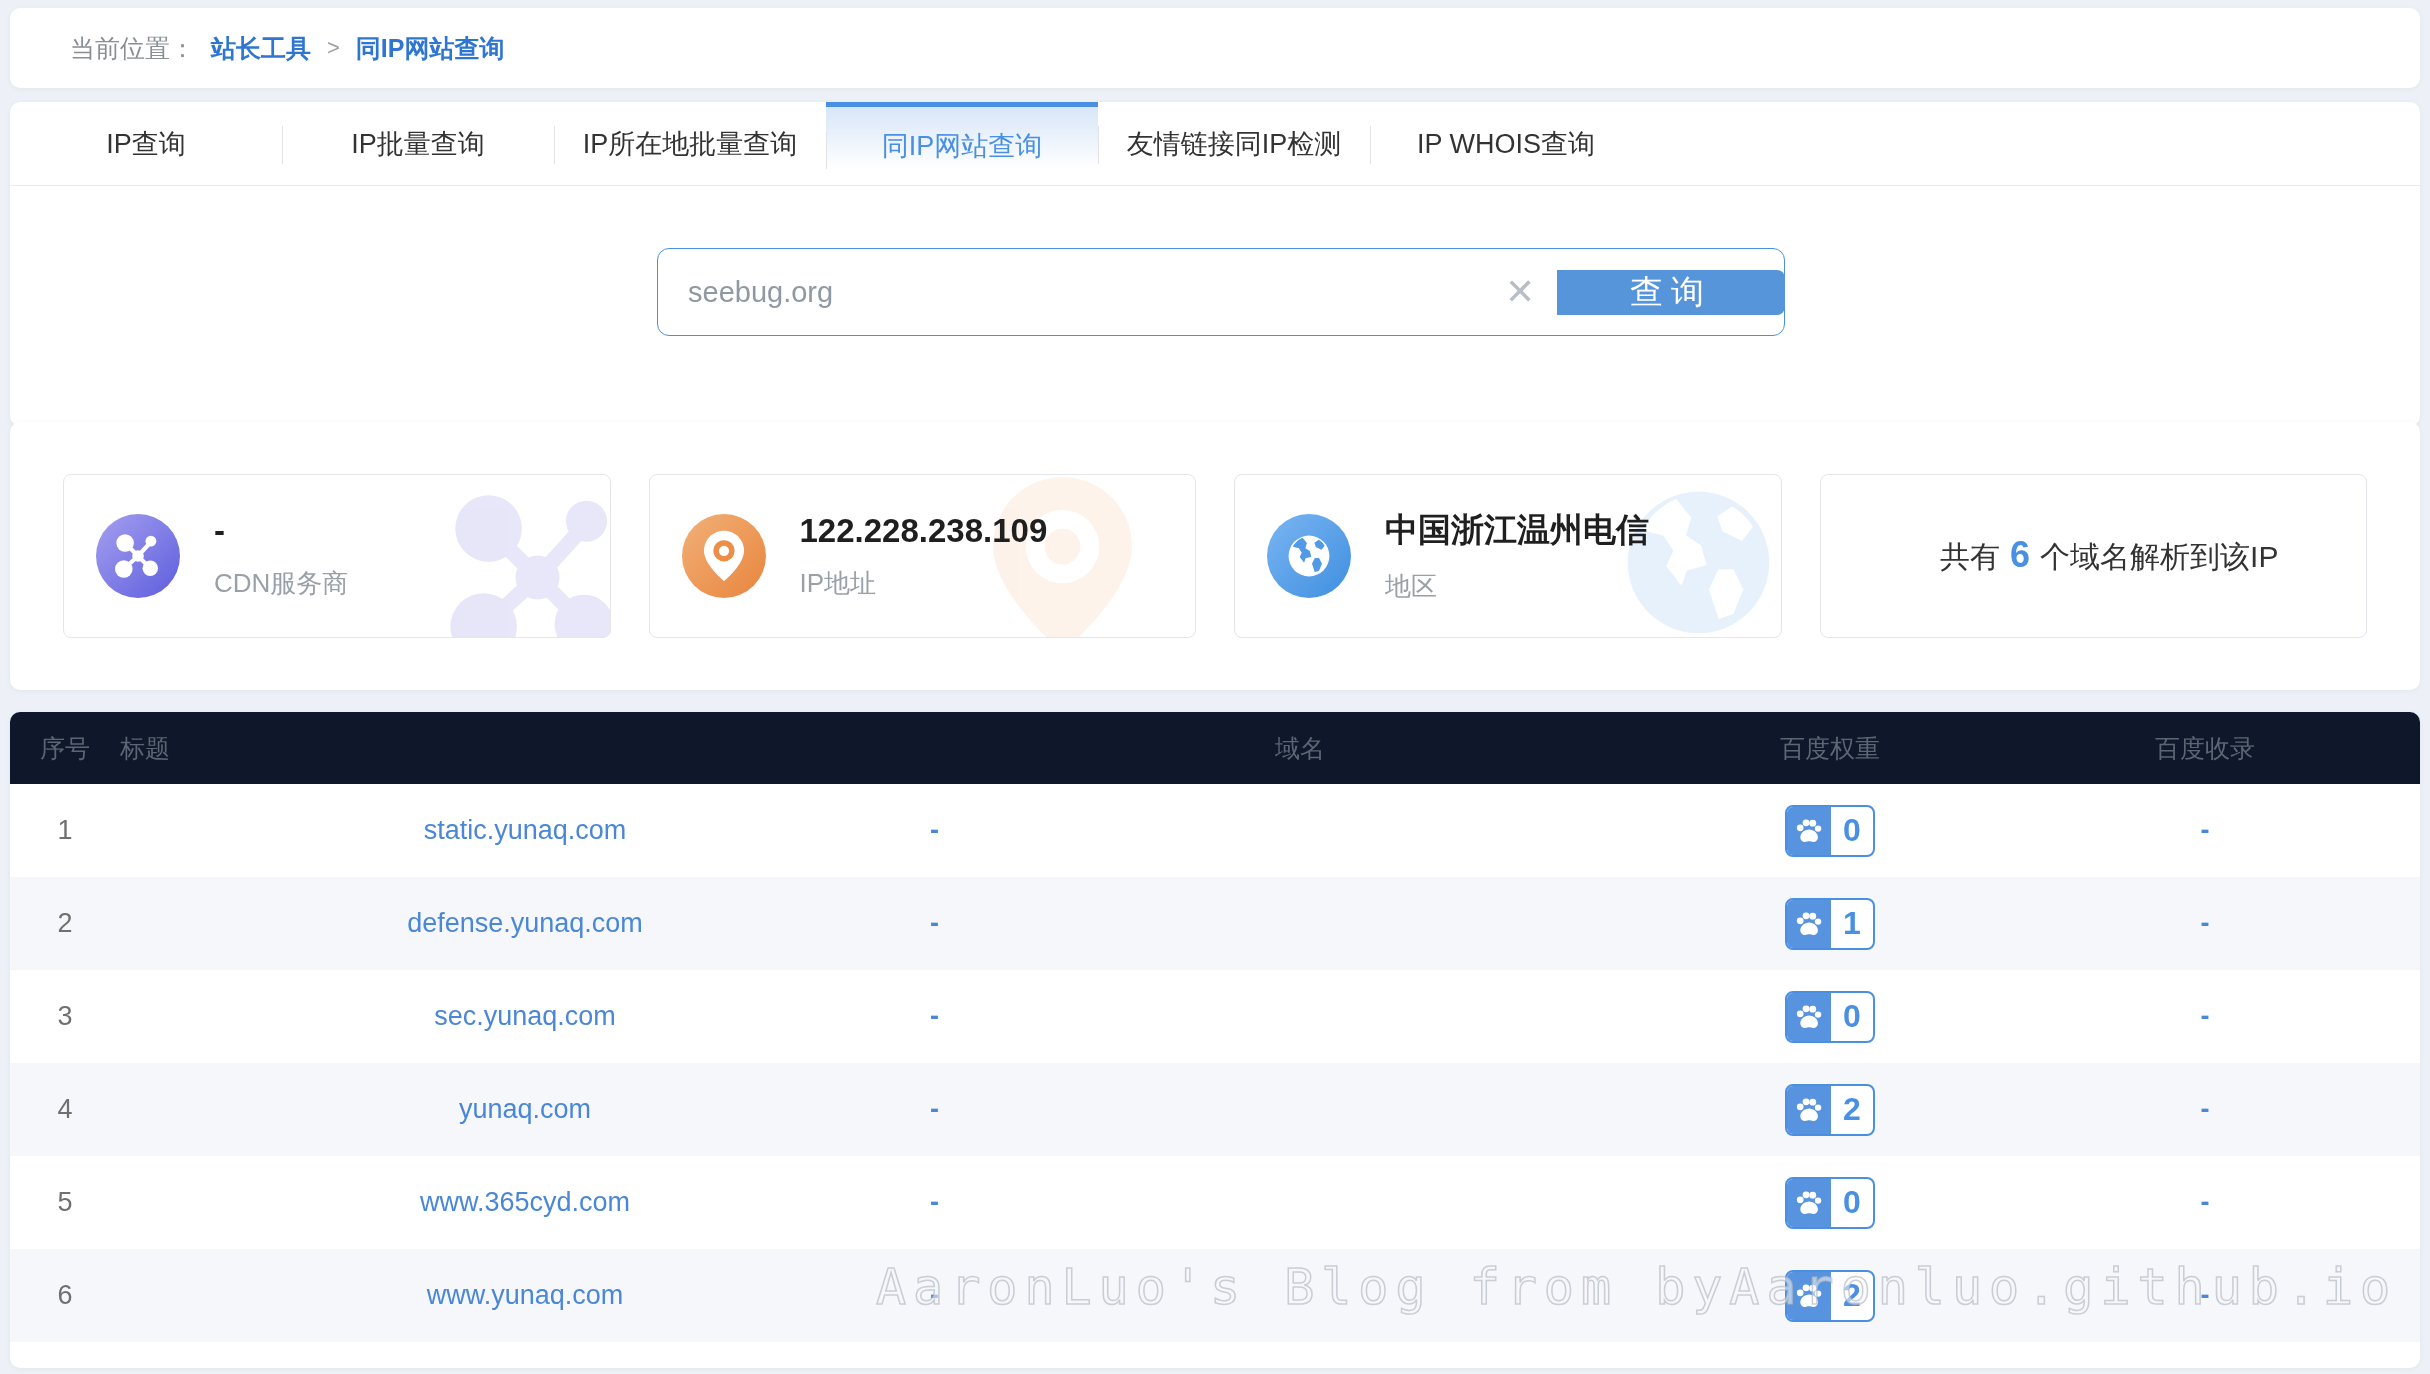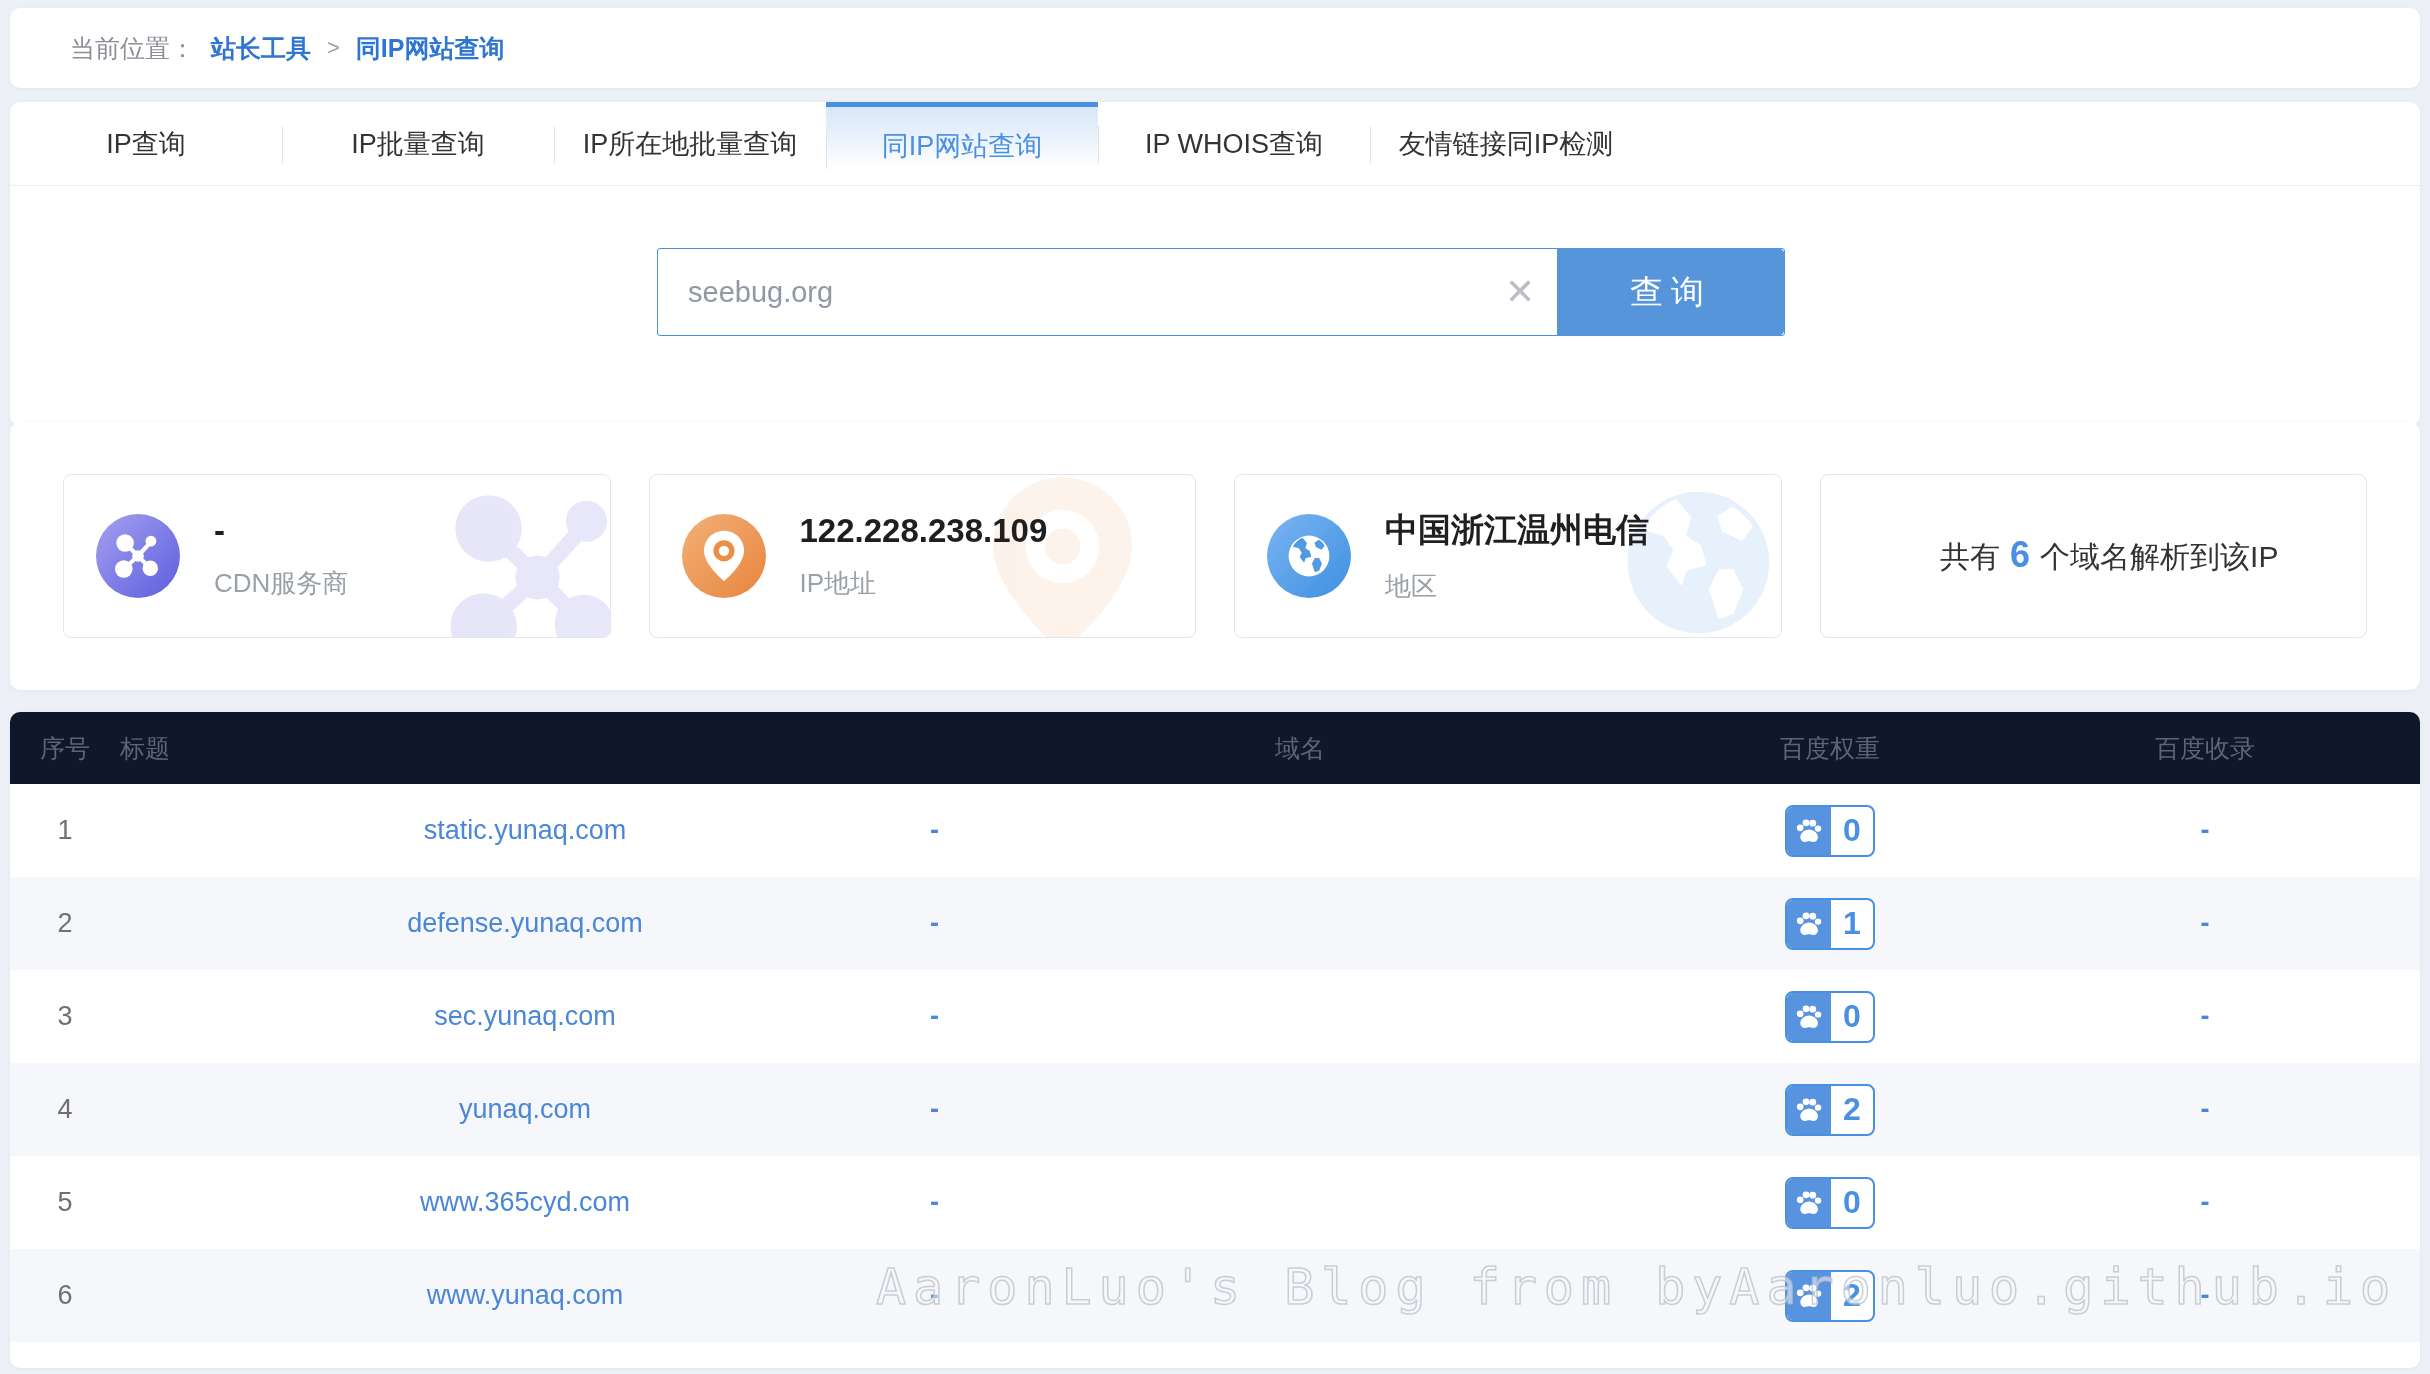--- a/index.html
+++ b/index.html
@@ -37,21 +37,21 @@
   .tab:not(:first-child)::before {
     content:''; position:absolute; left:0; top:24px; height:38px; width:1px; background:#e3e3e3;
   }
   .tab.active {
     color:#4a90e2;
     border-top:5px solid #4a90e2;
     background:linear-gradient(180deg,#d7e6f8 0%,#ffffff 80%);
   }
   .search-wrap {
     position:absolute; left:647px; top:146px; width:1128px; height:88px;
-    border:1px solid #4a90e2; border-radius:3px; background:#fff; display:flex;
+    border:1px solid #4a90e2; border-radius:12px; background:#fff; display:flex;align-items:center;
   }
   .search-input {
     flex:1; border:none; outline:none; background:transparent;
     font-size:29px; color:#8f98a3; padding-left:30px;
     font-family:"Liberation Sans","DejaVu Sans",sans-serif;
   }
   .clear-x {
     width:74px; display:flex; align-items:center; justify-content:center;
     color:#b9bec6; font-size:36px; cursor:pointer; user-select:none;
   }
@@ -142,22 +142,22 @@
     <a class="bc-link">同IP网站查询</a>
   </div>
 </div>
 
 <div class="panel panel-tools">
   <div class="tabbar" id="tabbar">
       <div class="tab">IP查询</div>
       <div class="tab">IP批量查询</div>
       <div class="tab">IP所在地批量查询</div>
       <div class="tab active">同IP网站查询</div>
+      <div class="tab">友情链接同IP检测</div>
       <div class="tab">IP WHOIS查询</div>
-      <div class="tab">友情链接同IP检测</div>
     </div>
   <div class="search-wrap">
     <input class="search-input" type="text" value="seebug.org" style="">
     <span class="clear-x">✕</span>
     <button class="search-btn">查询</button>
   </div>
 </div>
 
 <div class="panel panel-cards">
   <div class="cards">

